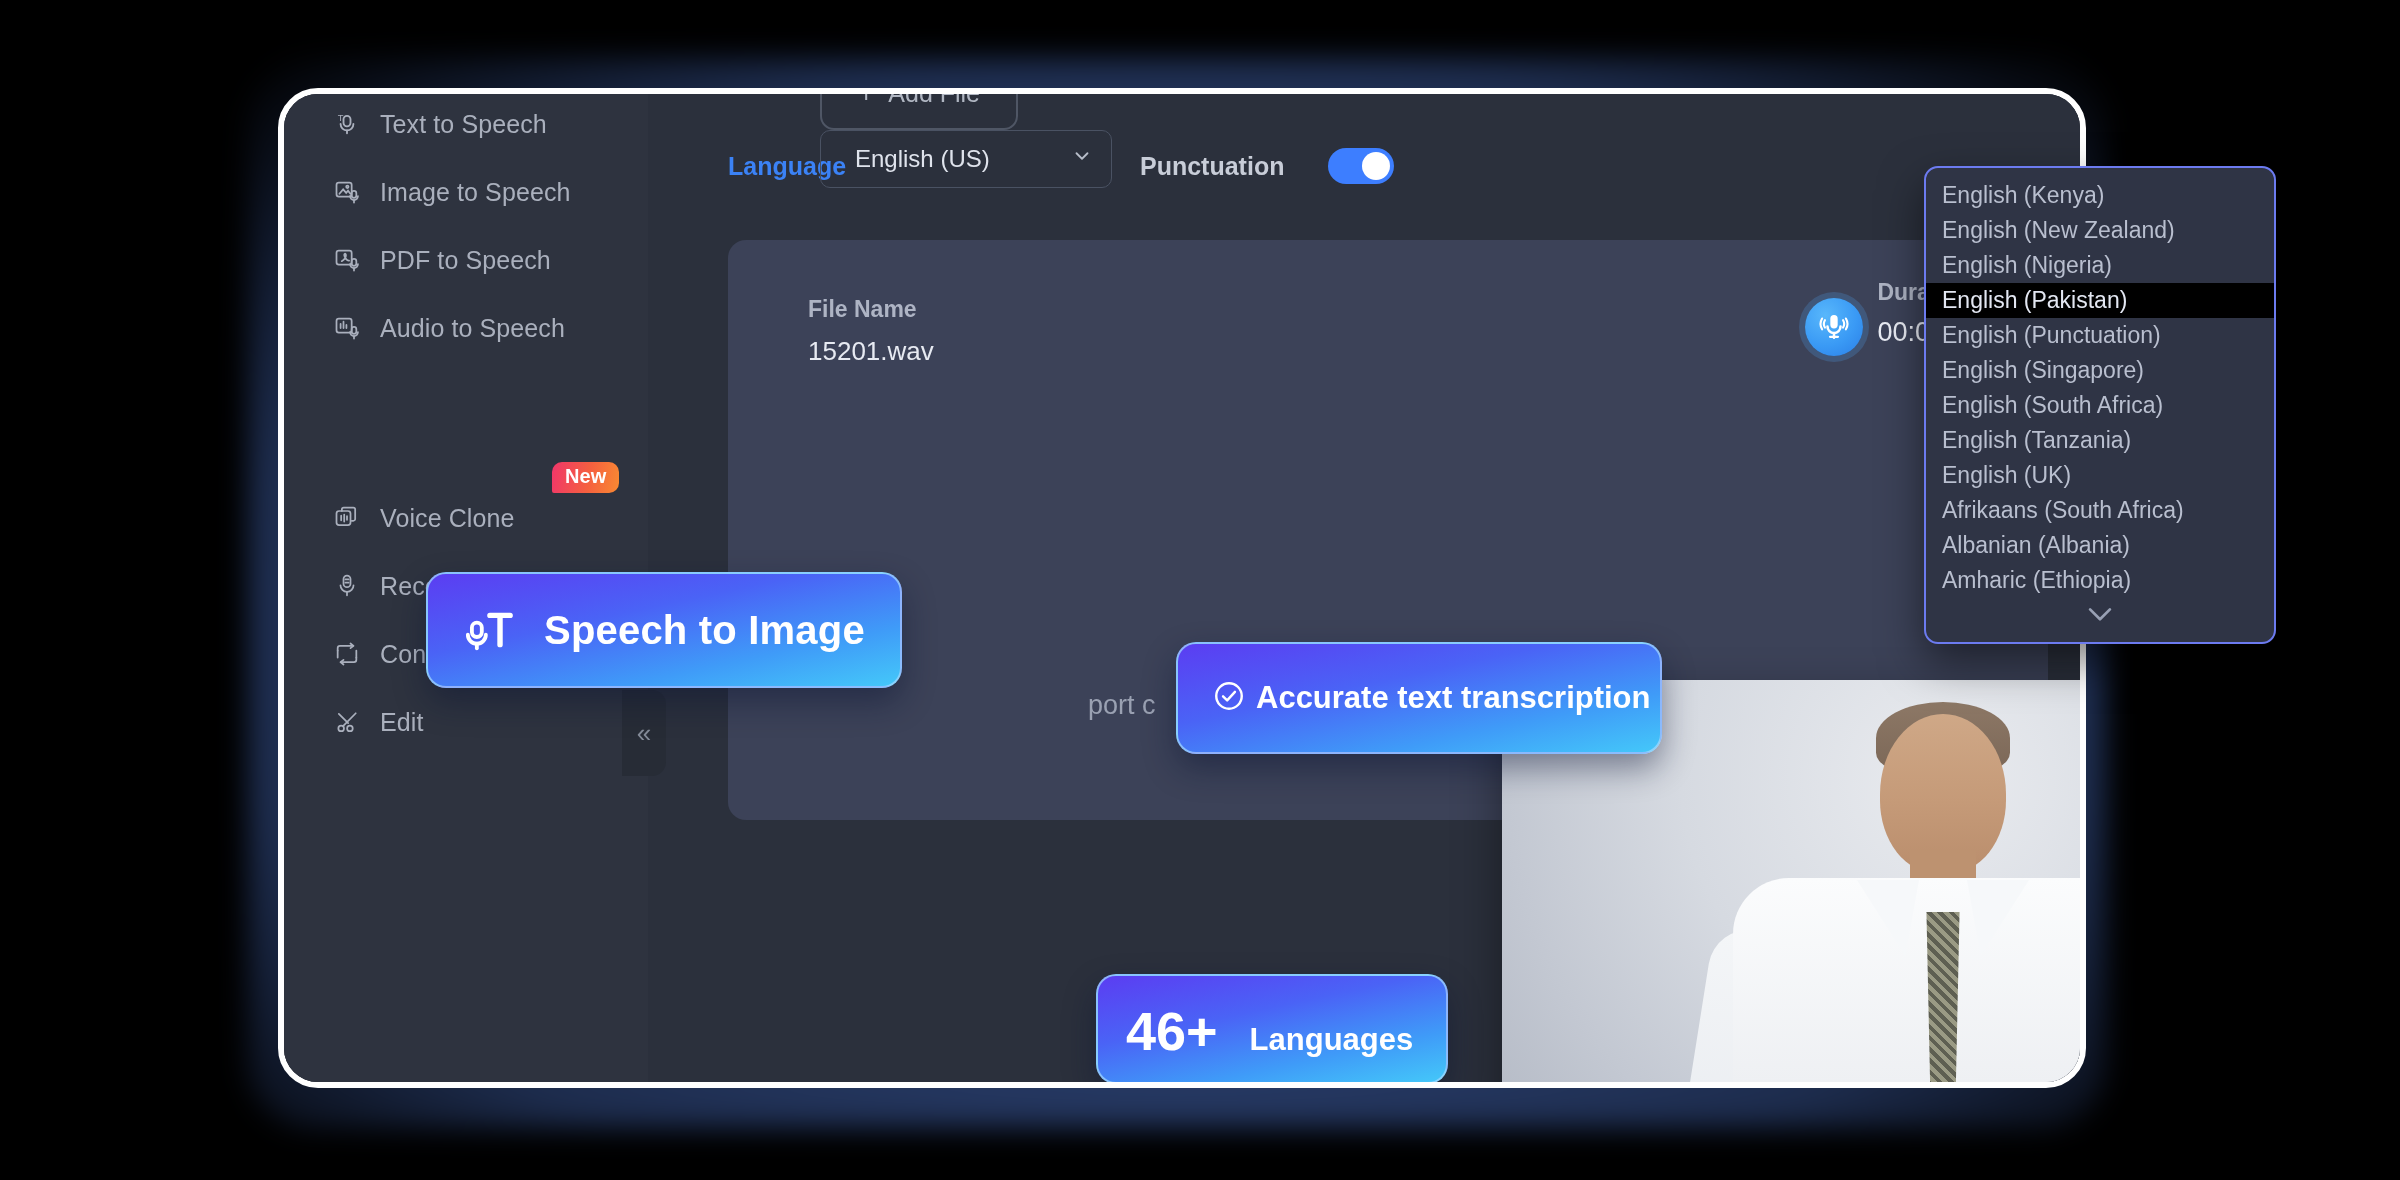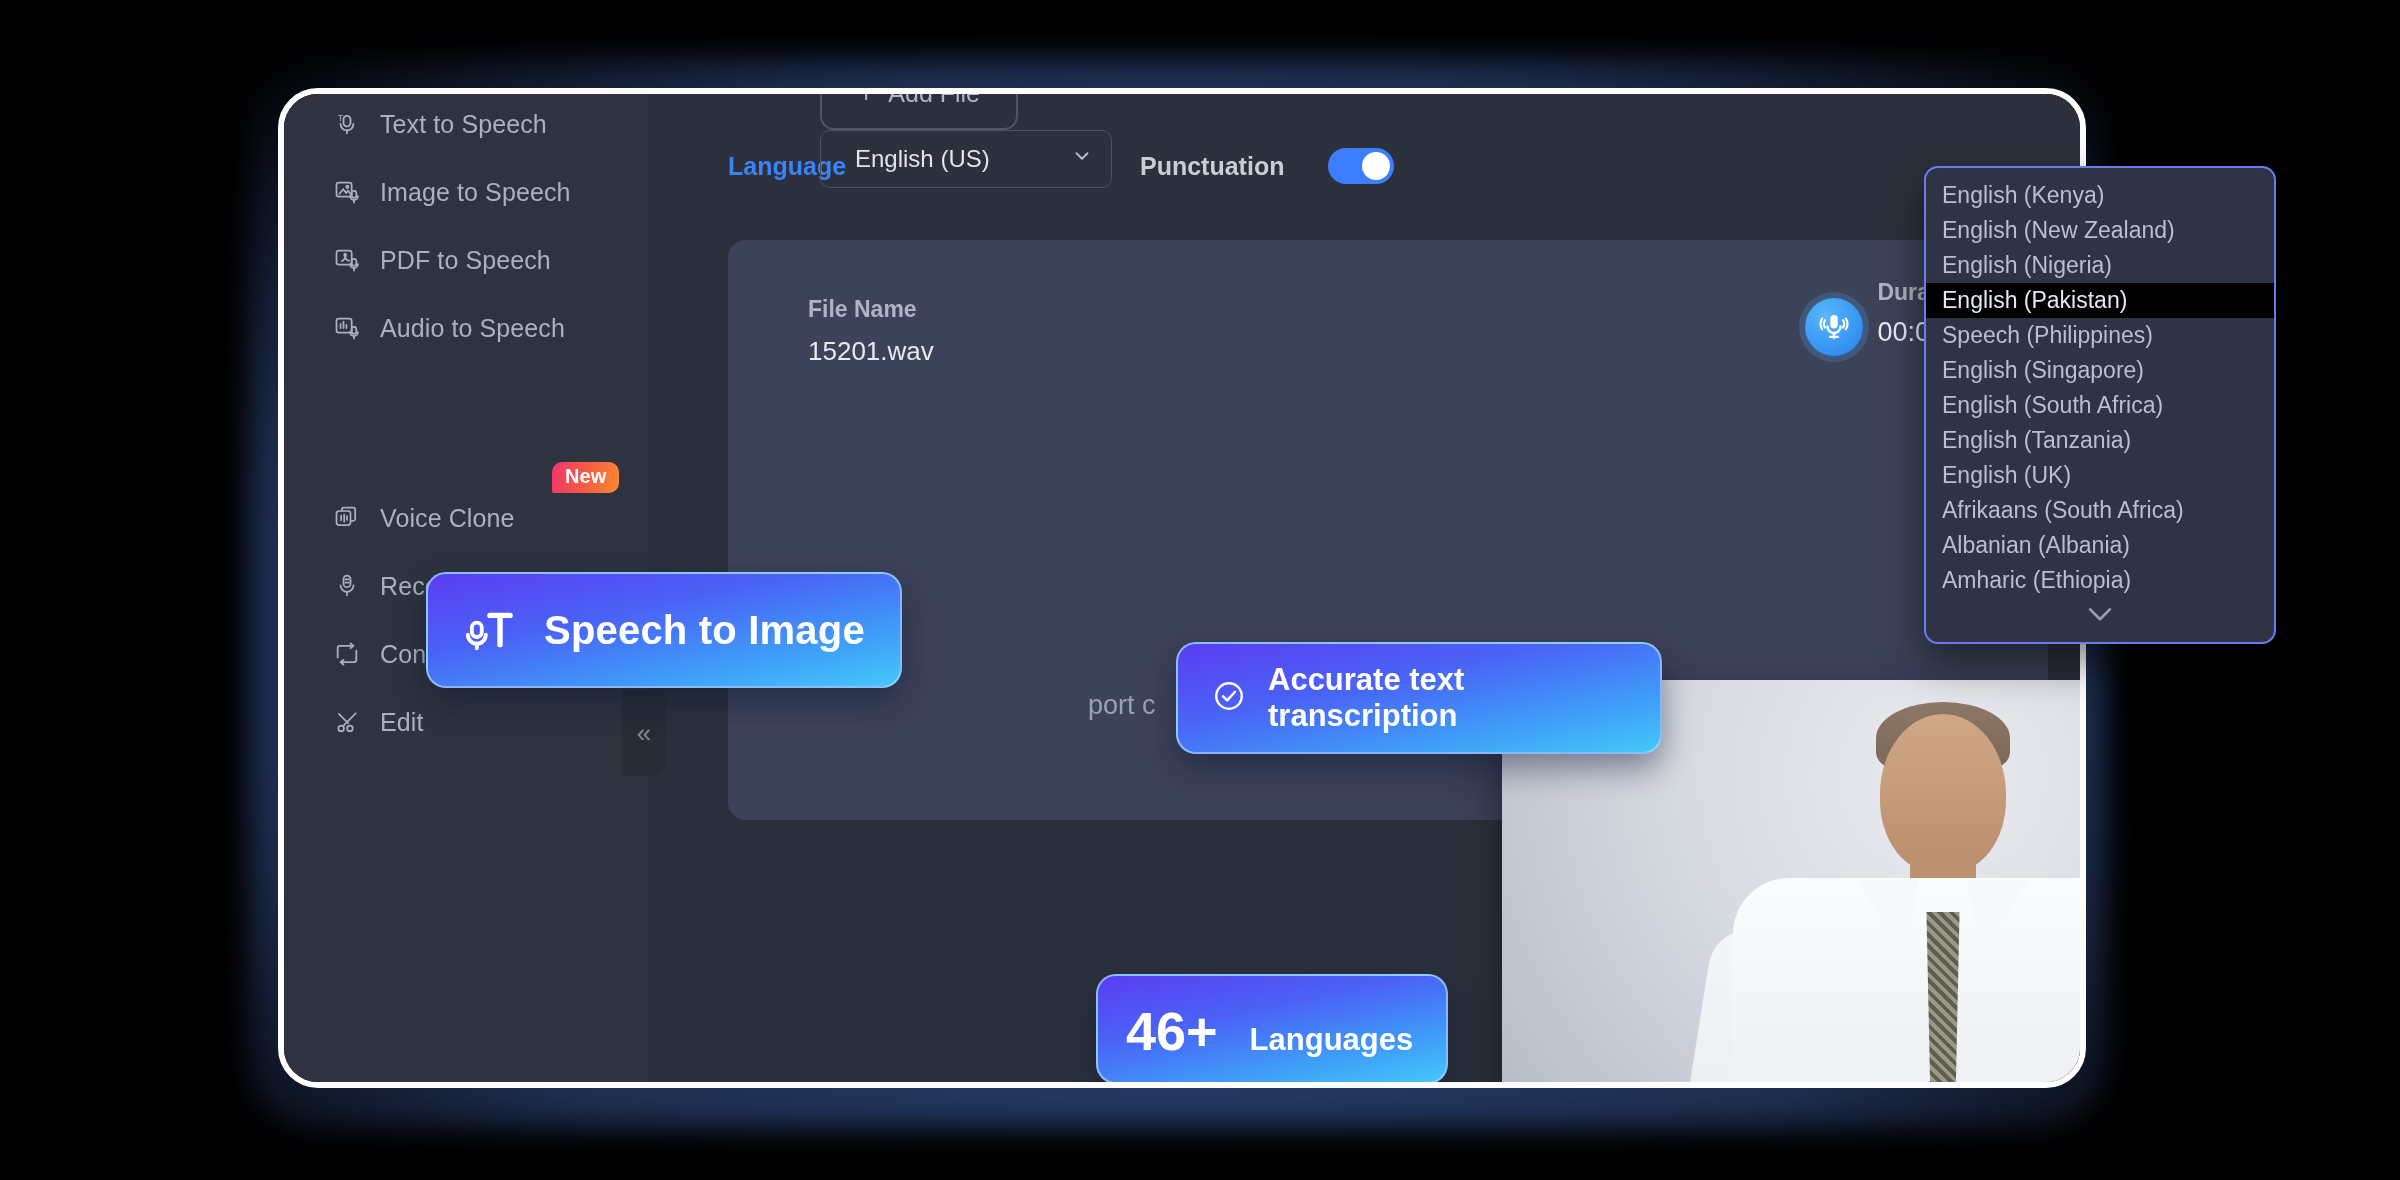--- a/index.html
+++ b/index.html
@@ -304,21 +304,21 @@
     width: 476px; height: 116px;
     padding-left: 34px;
     gap: 28px;
     z-index: 30;
   }
   .pill-speech .txt { font-size: 40px; font-weight: 700; letter-spacing: .2px; }
   .pill-accurate {
     left: 892px; top: 548px;
     width: 486px; height: 112px;
     padding-left: 34px;
-    gap: 22px;
+    gap: 10px;
     z-index: 30;
   }
   .pill-accurate .txt { font-size: 31px; font-weight: 700; }
   .pill-langs {
     left: 812px; top: 880px;
     width: 352px; height: 110px;
     padding-left: 28px;
     gap: 32px;
     z-index: 30;
     align-items: baseline;
@@ -572,21 +572,21 @@
       </div>
 
     </div>
   </div>
 
   <div class="dropdown">
     <div class="dd-item">English (Kenya)</div>
     <div class="dd-item">English (New Zealand)</div>
     <div class="dd-item">English (Nigeria)</div>
     <div class="dd-item active">English (Pakistan)</div>
-    <div class="dd-item">Speech (Philippines)</div>
+    <div class="dd-item">English (Punctuation)</div>
     <div class="dd-item">English (Singapore)</div>
     <div class="dd-item">English (South Africa)</div>
     <div class="dd-item">English (Tanzania)</div>
     <div class="dd-item">English (UK)</div>
     <div class="dd-item">Afrikaans (South Africa)</div>
     <div class="dd-item">Albanian (Albania)</div>
     <div class="dd-item">Amharic (Ethiopia)</div>
     <div class="dd-more">
       <svg width="34" height="20" viewBox="0 0 24 14" fill="none" stroke="currentColor" stroke-width="1.9" stroke-linecap="round" stroke-linejoin="round">
           <path d="M5 3l7 7 7-7"></path>

